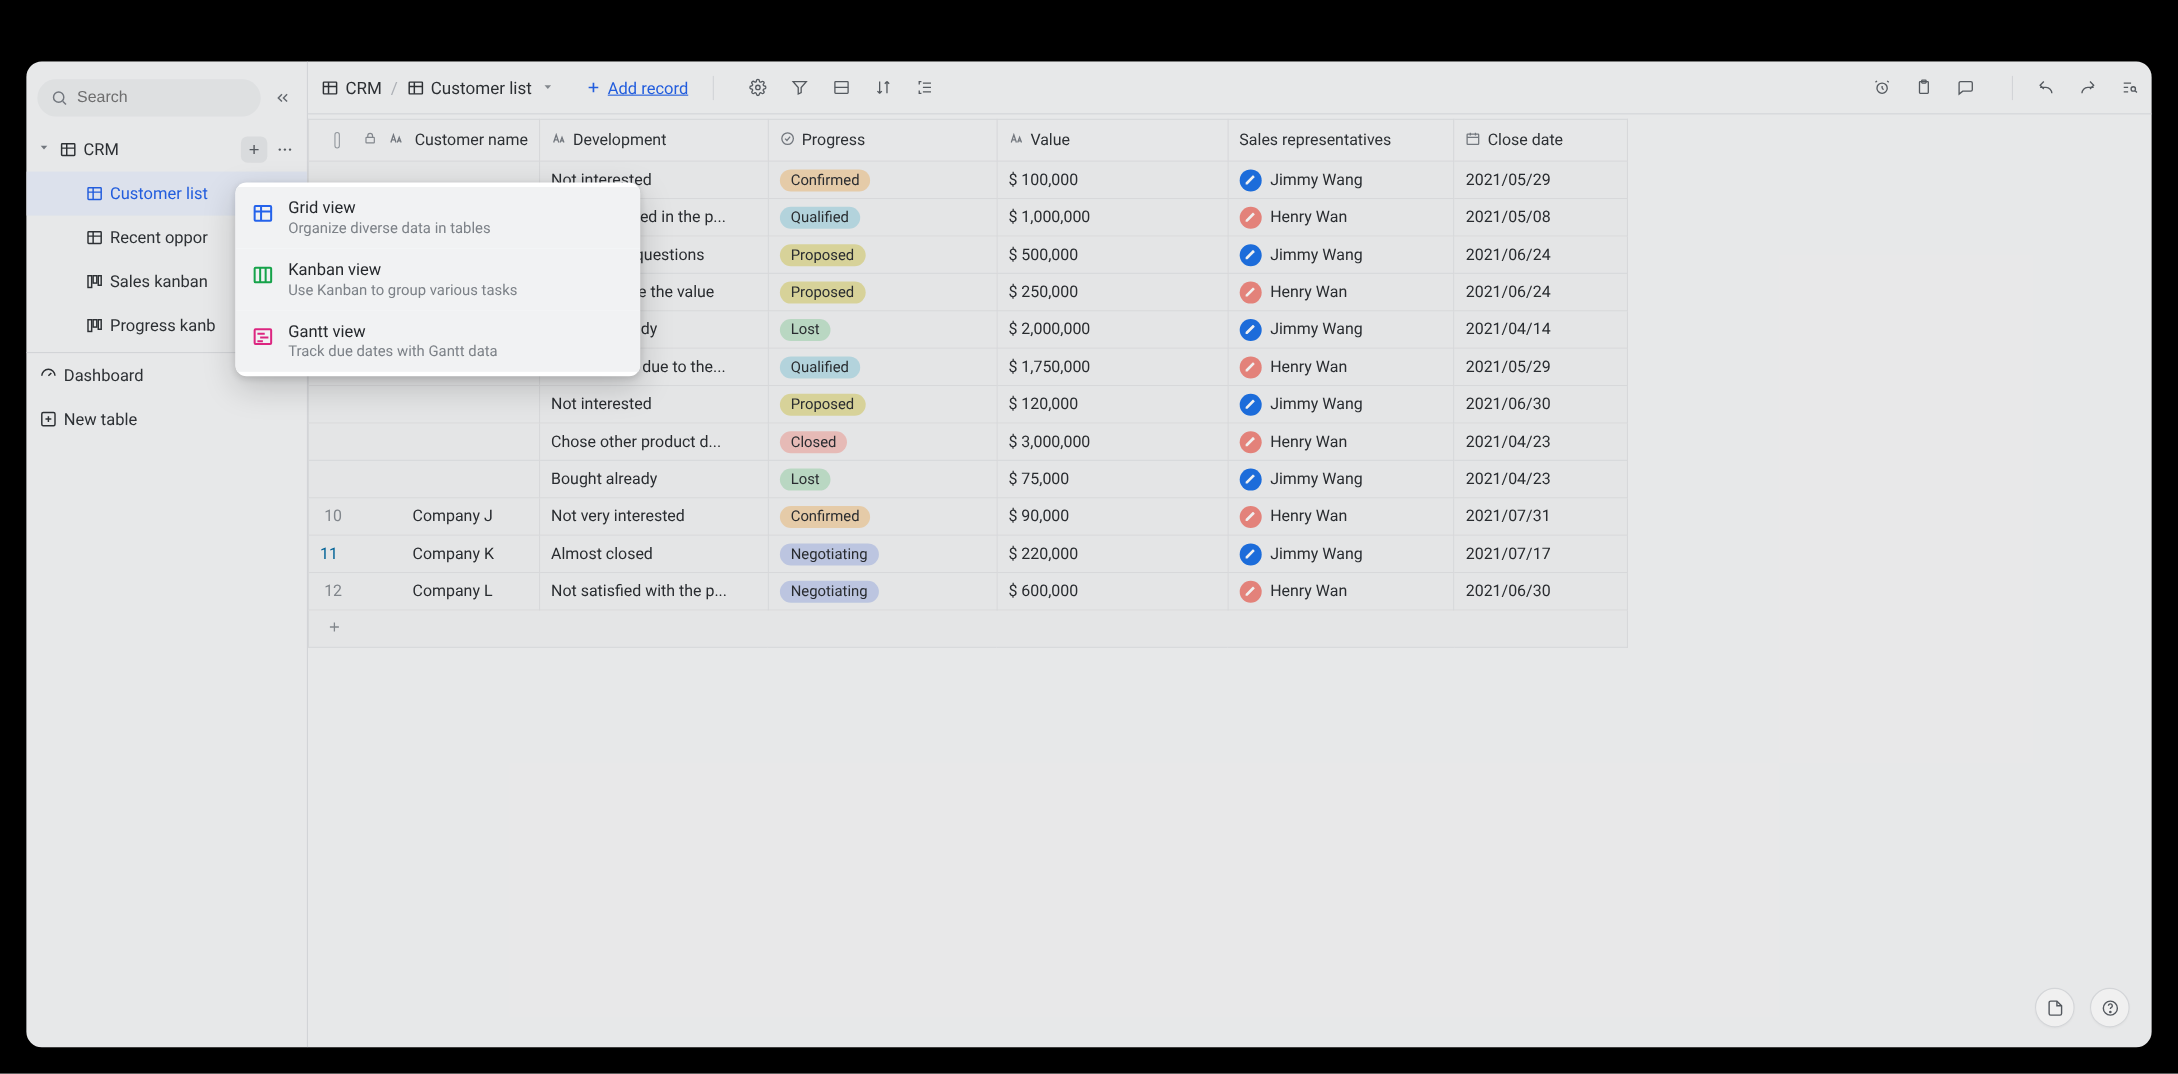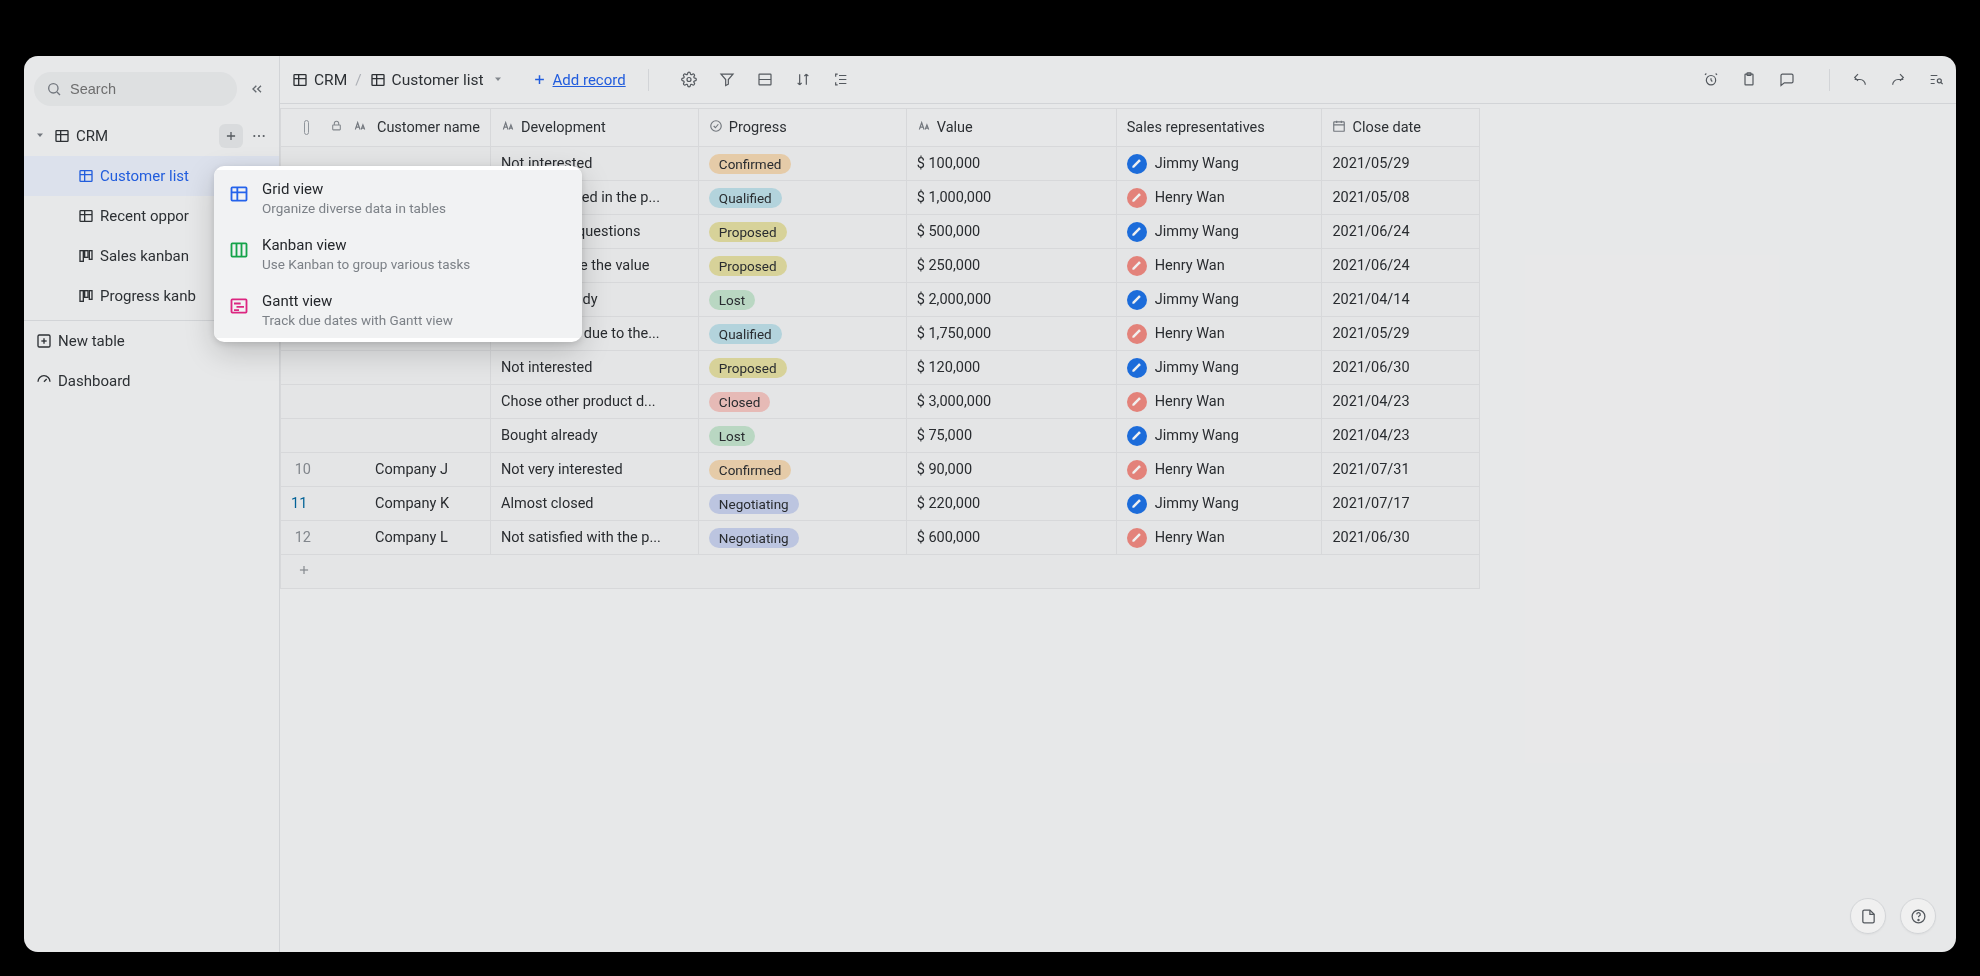--- a/index.html
+++ b/index.html
@@ -262,35 +262,35 @@
           </span>
           <span class="label">Progress kanb</span>
         </div>
       </div>
     </div>
 
     <div class="sidebar-bottom">
       <div class="tree-row">
         <span class="icon">
           <svg width="16" height="16" viewBox="0 0 24 24" fill="none" stroke="currentColor" stroke-width="2">
+              <path d="M21 13a9 9 0 1 0-18 0"></path>
+              <line x1="12" y1="13" x2="16" y2="9"></line>
+            </svg>
+        </span>
+        <span class="label">Dashboard</span>
+      </div>
+      <div class="tree-row">
+        <span class="icon">
+          <svg width="16" height="16" viewBox="0 0 24 24" fill="none" stroke="currentColor" stroke-width="2">
               <rect x="3" y="3" width="18" height="18" rx="2"></rect>
               <line x1="12" y1="8" x2="12" y2="16"></line>
               <line x1="8" y1="12" x2="16" y2="12"></line>
             </svg>
         </span>
         <span class="label">New table</span>
-      </div>
-      <div class="tree-row">
-        <span class="icon">
-          <svg width="16" height="16" viewBox="0 0 24 24" fill="none" stroke="currentColor" stroke-width="2">
-              <path d="M21 13a9 9 0 1 0-18 0"></path>
-              <line x1="12" y1="13" x2="16" y2="9"></line>
-            </svg>
-        </span>
-        <span class="label">Dashboard</span>
       </div>
     </div>
   </div>
 
   <div class="main">
     <div class="toolbar">
       <div class="crumb">
         <span class="icon">
           <svg width="16" height="16" viewBox="0 0 24 24" fill="none" stroke="currentColor" stroke-width="2">
               <rect x="3" y="4" width="18" height="16" rx="1"></rect>
@@ -786,21 +786,21 @@
     <div class="p-icon">
           <svg width="20" height="20" viewBox="0 0 24 24" fill="none" stroke="#dc2680" stroke-width="2.2">
             <rect x="3" y="4" width="18" height="16" rx="1"></rect>
             <line x1="6" y1="9" x2="14" y2="9"></line>
             <line x1="9" y1="13" x2="18" y2="13"></line>
             <line x1="6" y1="17" x2="12" y2="17"></line>
           </svg>
         </div>
     <div class="p-text">
       <div class="p-title">Gantt view</div>
-      <div class="p-desc">Track due dates with Gantt view</div>
+      <div class="p-desc">Track due dates with Gantt data</div>
     </div>
       </div>
     </div>
 
   <div class="fab-group">
     <div class="fab">
         <svg width="17" height="17" viewBox="0 0 24 24" fill="none" stroke="currentColor" stroke-width="1.8">
           <path d="M14 3H6a2 2 0 0 0-2 2v14a2 2 0 0 0 2 2h12a2 2 0 0 0 2-2V9z"></path>
           <polyline points="14 3 14 9 20 9"></polyline>
         </svg>

